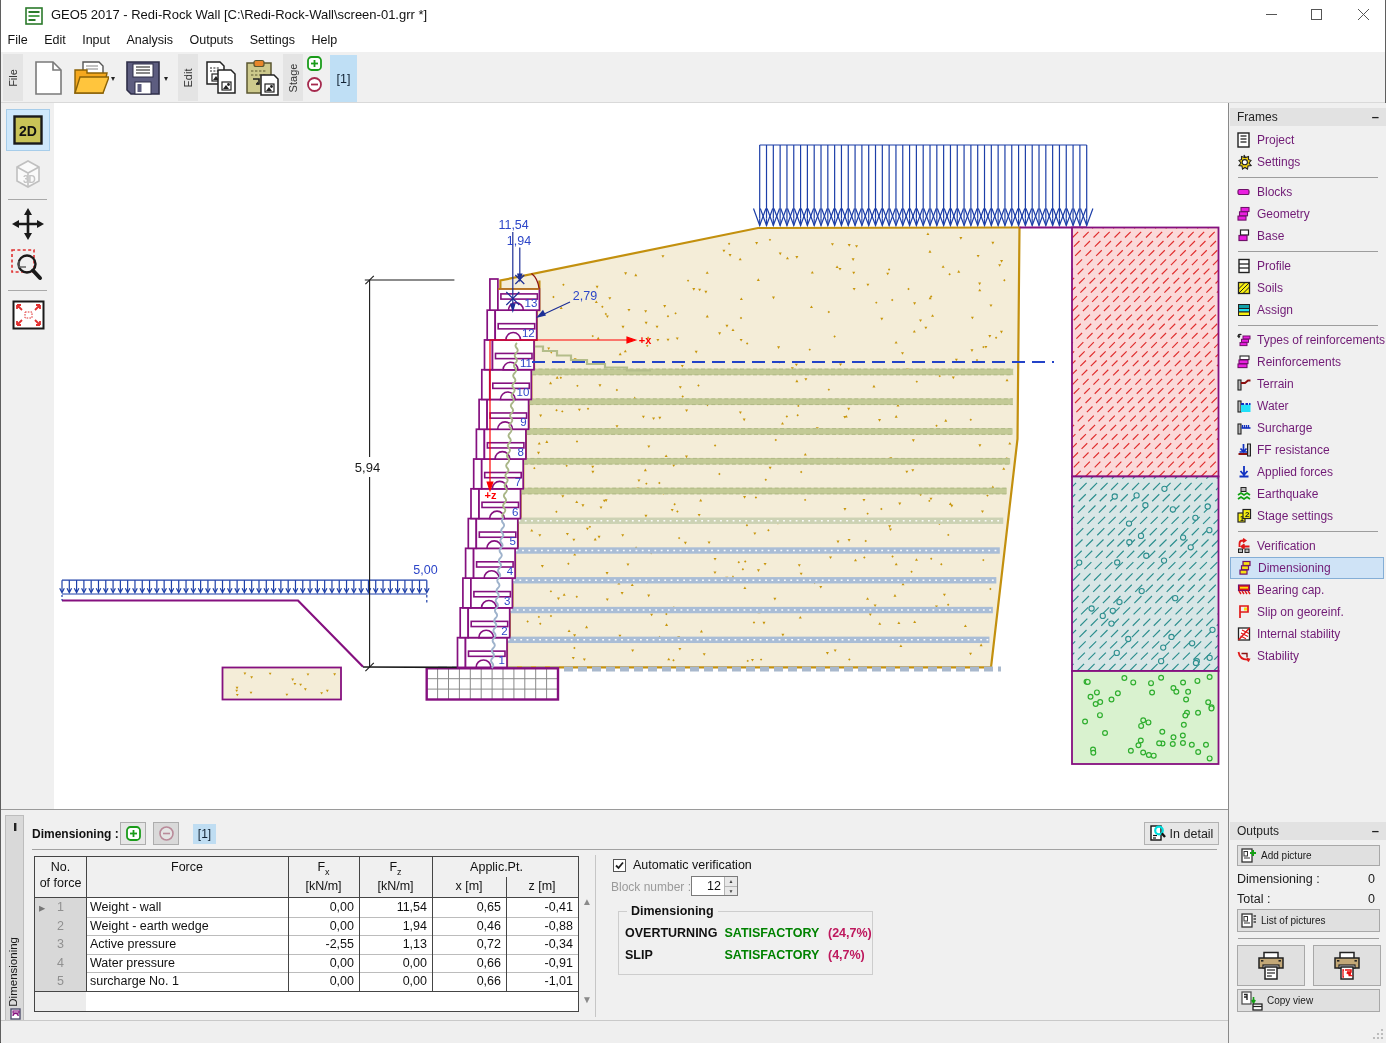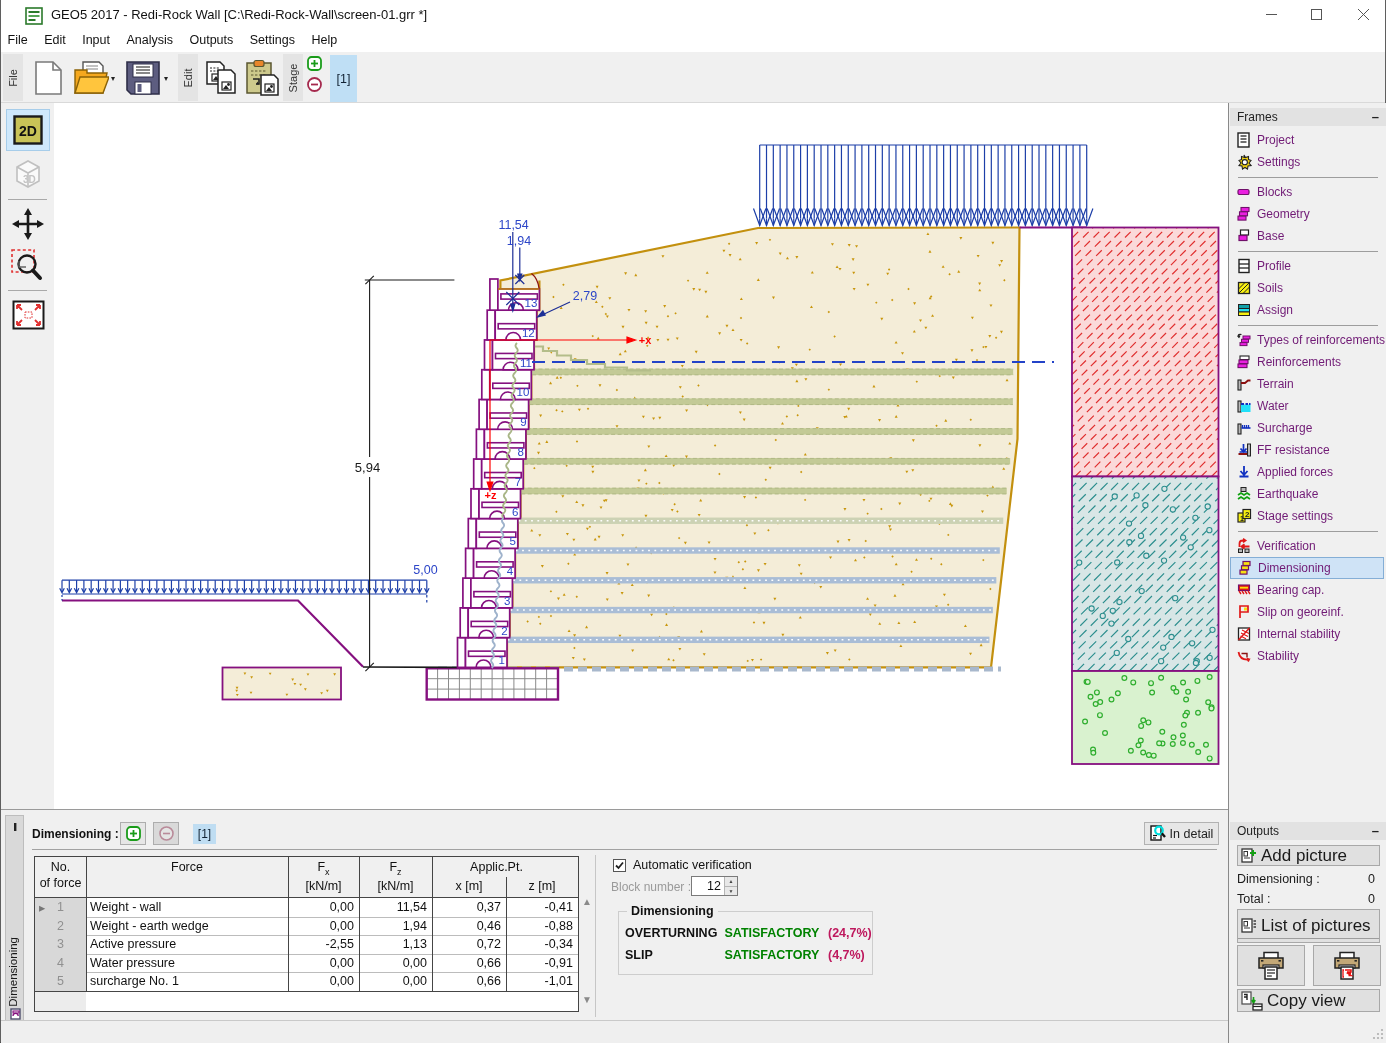--- a/index.html
+++ b/index.html
@@ -37,21 +37,21 @@
   
   .right-panel { position:absolute; left:1227px; top:103px; width:159px; height:940px;
     background:#f0f0f0; border-left:1px solid #898989; }
   .panel-header { position:absolute; left:1px; width:157px; height:18px; background:#e2e2e2;
     font-size:12px; color:#222; padding:2px 0 0 7px; }
   .panel-header .minus { position:absolute; right:8px; top:1px; font-weight:bold; color:#222; font-size:13px;}
   .frame-item { position:relative; height:22px; margin:0 2px 0 1px; display:flex; align-items:center; font-size:12px; color:#701a75; white-space:nowrap; overflow:visible; }
   .frame-item.sel { background:#cfe3f6; border:1px solid #84aed6; }
   .frame-item .ficon { width:16px; height:16px; margin:0 5px 0 6px; flex:none; }
   .frame-sep { height:1px; background:#9d9d9d; margin:3.5px 8px 3.5px 9px; }
-  .out-btn { position:absolute; background:#e0e0e0; border:1px solid #a8a8a8; font-size:17px; color:#1a1a1a;
+  .out-btn { position:absolute; background:#e0e0e0; border:1px solid #a8a8a8; font-size:10px; color:#1a1a1a;
     display:flex; align-items:center; }
   .out-label { position:absolute; font-size:12.5px; color:#1a1a1a; }
   .out-val { position:absolute; font-size:12.5px; color:#1a1a1a; text-align:right; }
   
   .bottom-panel { position:absolute; left:0; top:809px; width:1227px; height:234px; background:#f0f0f0;
     border-top:1px solid #9a9a9a; }
   .vtab { position:absolute; left:4px; top:5px; width:19px; height:209px; background:#d9d9d9; border:1px solid #bdbdbd; }
   .vtab .vtext { position:absolute; left:1px; bottom:16px; width:16px; font-size:11.5px; color:#1a1a1a;
     writing-mode:vertical-rl; transform:rotate(180deg); white-space:nowrap; }
   .bp-title { position:absolute; left:31px; top:17px; font-size:12px; font-weight:bold; color:#111; }
@@ -1480,21 +1480,21 @@
         <rect x="3" y="3.5" width="3.5" height="4.5" fill="none" stroke="#333" stroke-width="1"></rect>
         <line x1="3" y1="10" x2="9" y2="10" stroke="#333" stroke-width="1"></line>
         <path d="M12 2 L12 8 M9 5 L15 5" stroke="#14a014" stroke-width="2"></path>
       </svg>
       <span>Add picture</span>
     </div>
     <div class="out-label" style="left:8px;top:769px;">Dimensioning :</div>
     <div class="out-val" style="left:120px;top:769px;width:26px;">0</div>
     <div class="out-label" style="left:8px;top:789px;">Total :</div>
     <div class="out-val" style="left:120px;top:789px;width:26px;">0</div>
-    <div class="out-btn" style="left:8px;top:806px;width:143px;height:34px;">
+    <div class="out-btn" style="left:8px;top:806px;width:143px;height:23px;">
       <svg width="16" height="16" viewBox="0 0 16 16" style="margin:0 4px 0 3px;">
         <rect x="1" y="1" width="10" height="13" fill="#fff" stroke="#333" stroke-width="1.3"></rect>
         <rect x="3" y="3.5" width="3.5" height="4.5" fill="none" stroke="#333" stroke-width="1"></rect>
         <line x1="3" y1="10" x2="9" y2="10" stroke="#333" stroke-width="1"></line>
         <line x1="12.5" y1="3" x2="15" y2="3" stroke="#333" stroke-width="1.4"></line>
         <line x1="12.5" y1="6" x2="15" y2="6" stroke="#333" stroke-width="1.4"></line>
         <line x1="12.5" y1="9" x2="15" y2="9" stroke="#333" stroke-width="1.4"></line>
       </svg>
       <span>List of pictures</span>
     </div>
@@ -1603,21 +1603,21 @@
         <div style="position:absolute;left:324px;top:0;width:1px;height:40px;background:#454545;"></div>
         <div style="position:absolute;left:397px;top:0;width:1px;height:40px;background:#454545;"></div>
         <div style="position:absolute;left:471px;top:20px;width:1px;height:20px;background:#454545;"></div>
         <div style="position:absolute;left:0;top:40px;width:543px;height:1px;background:#454545;"></div>
         <div style="position:absolute;left:0;top:41px;width:51px;height:113px;background:#ececec;"></div>
         <div class="ft-row" style="top:41px;height:18.6px;">
           <div class="ft-cell ft-numcol ft-num" style="left:0;width:51px;padding-top:2px;"><span style="position:absolute;left:4px;color:#777;">▸</span><span>1</span></div>
           <div class="ft-cell ft-name" style="left:52px;width:180px;padding-top:2px;">Weight - wall</div>
           <div class="ft-cell ft-val" style="left:253px;width:71px;padding-top:2px;">0,00</div>
           <div class="ft-cell ft-val" style="left:324px;width:73px;padding-top:2px;">11,54</div>
-          <div class="ft-cell ft-val" style="left:397px;width:74px;padding-top:2px;">0,37</div>
+          <div class="ft-cell ft-val" style="left:397px;width:74px;padding-top:2px;">0,65</div>
           <div class="ft-cell ft-val" style="left:471px;width:72px;padding-top:2px;">-0,41</div>
         </div>
         <div style="position:absolute;left:0;top:59.6px;width:543px;height:1px;background:#bcbcbc;"></div>
         <div class="ft-row" style="top:59.6px;height:18.6px;">
           <div class="ft-cell ft-numcol ft-num" style="left:0;width:51px;padding-top:2px;"><span>2</span></div>
           <div class="ft-cell ft-name" style="left:52px;width:200px;padding-top:2px;">Weight - earth wedge</div>
           <div class="ft-cell ft-val" style="left:253px;width:71px;padding-top:2px;">0,00</div>
           <div class="ft-cell ft-val" style="left:324px;width:73px;padding-top:2px;">1,94</div>
           <div class="ft-cell ft-val" style="left:397px;width:74px;padding-top:2px;">0,46</div>
           <div class="ft-cell ft-val" style="left:471px;width:72px;padding-top:2px;">-0,88</div>

